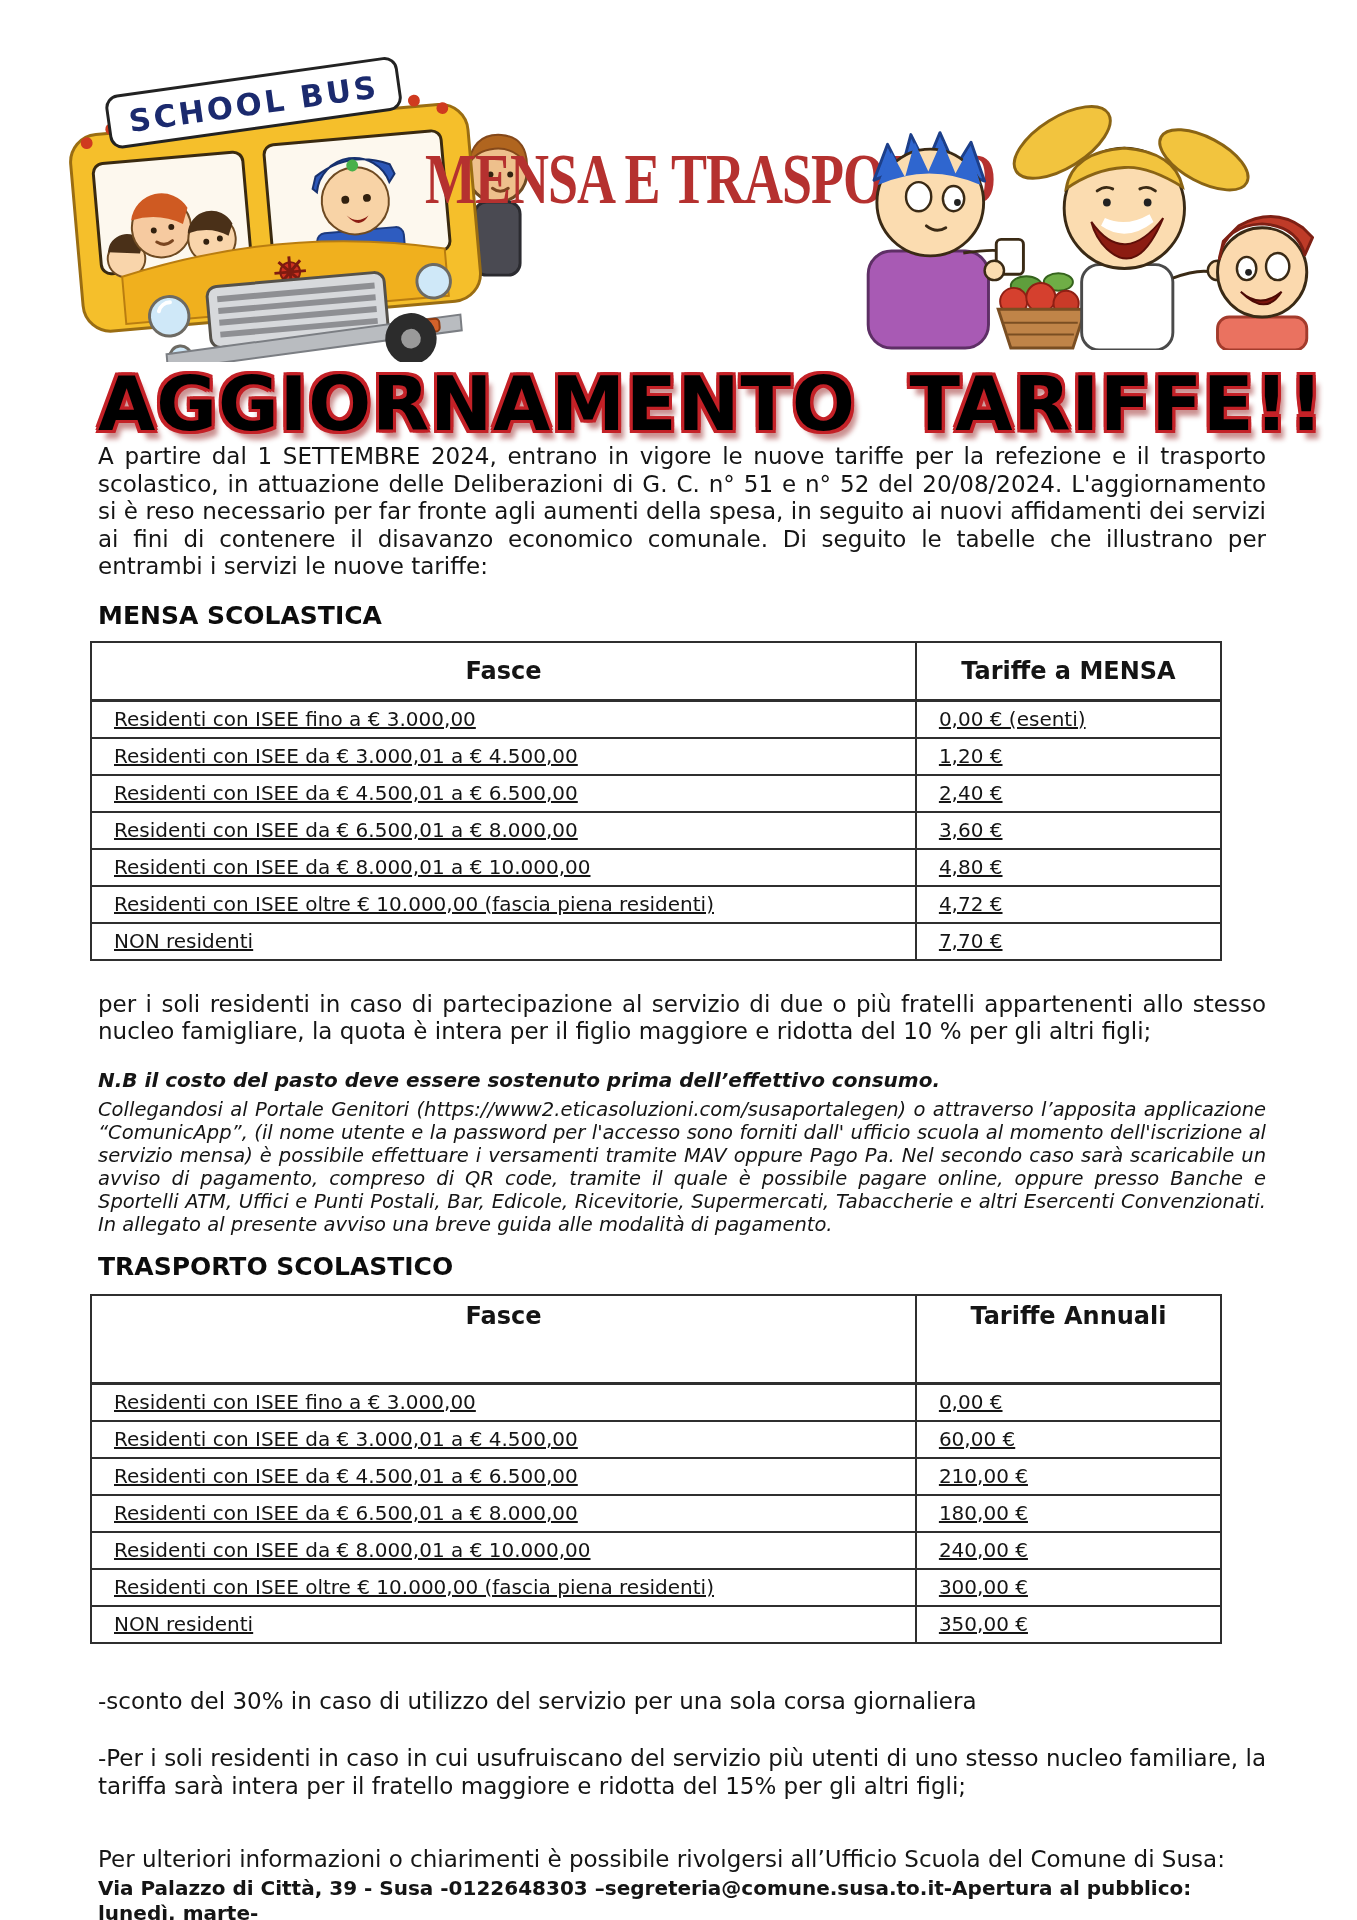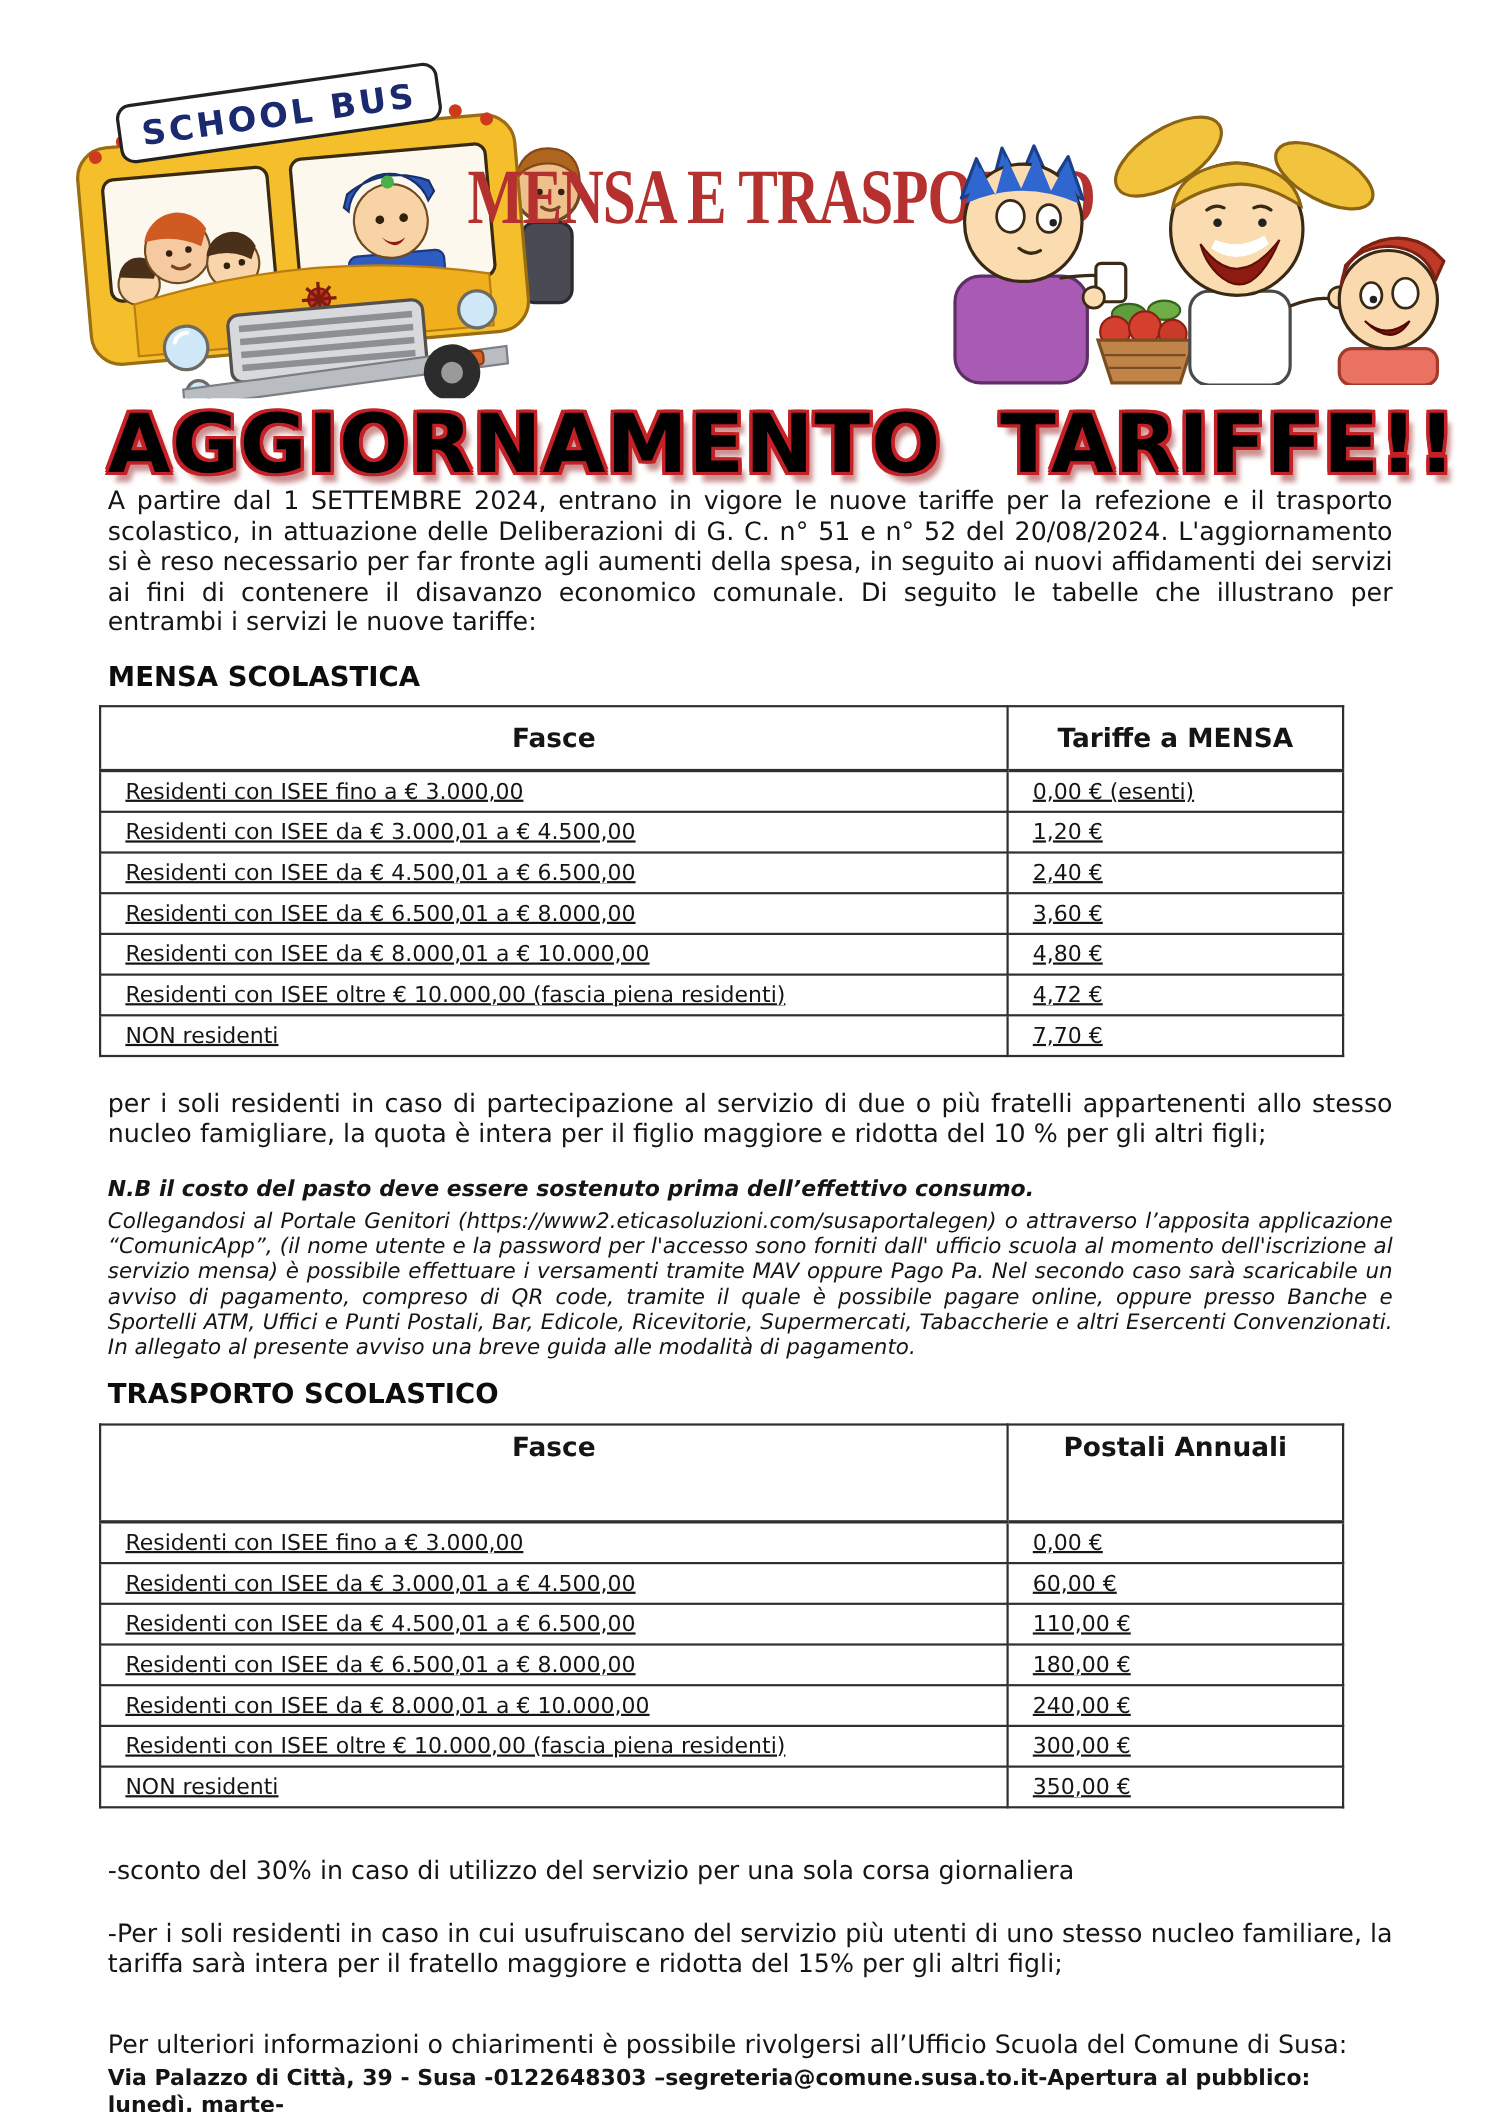--- a/index.html
+++ b/index.html
@@ -262,35 +262,35 @@
     <h2 id="trasporto-heading">TRASPORTO SCOLASTICO</h2>
 
     <table class="trasporto-table">
       <colgroup>
           <col class="c-fasce">
           <col class="c-tariffe">
         </colgroup>
       <thead>
         <tr>
           <th>Fasce</th>
-          <th>Postali Annuali</th>
+          <th>Tariffe Annuali</th>
         </tr>
       </thead>
       <tbody id="trasporto-body">
           <tr>
             <td>Residenti con ISEE fino a € 3.000,00</td>
             <td>0,00 €</td>
           </tr>
           <tr>
             <td>Residenti con ISEE da € 3.000,01 a € 4.500,00</td>
             <td>60,00 €</td>
           </tr>
           <tr>
             <td>Residenti con ISEE da € 4.500,01 a € 6.500,00</td>
-            <td>110,00 €</td>
+            <td>210,00 €</td>
           </tr>
           <tr>
             <td>Residenti con ISEE da € 6.500,01 a € 8.000,00</td>
             <td>180,00 €</td>
           </tr>
           <tr>
             <td>Residenti con ISEE da € 8.000,01 a € 10.000,00</td>
             <td>240,00 €</td>
           </tr>
           <tr>

